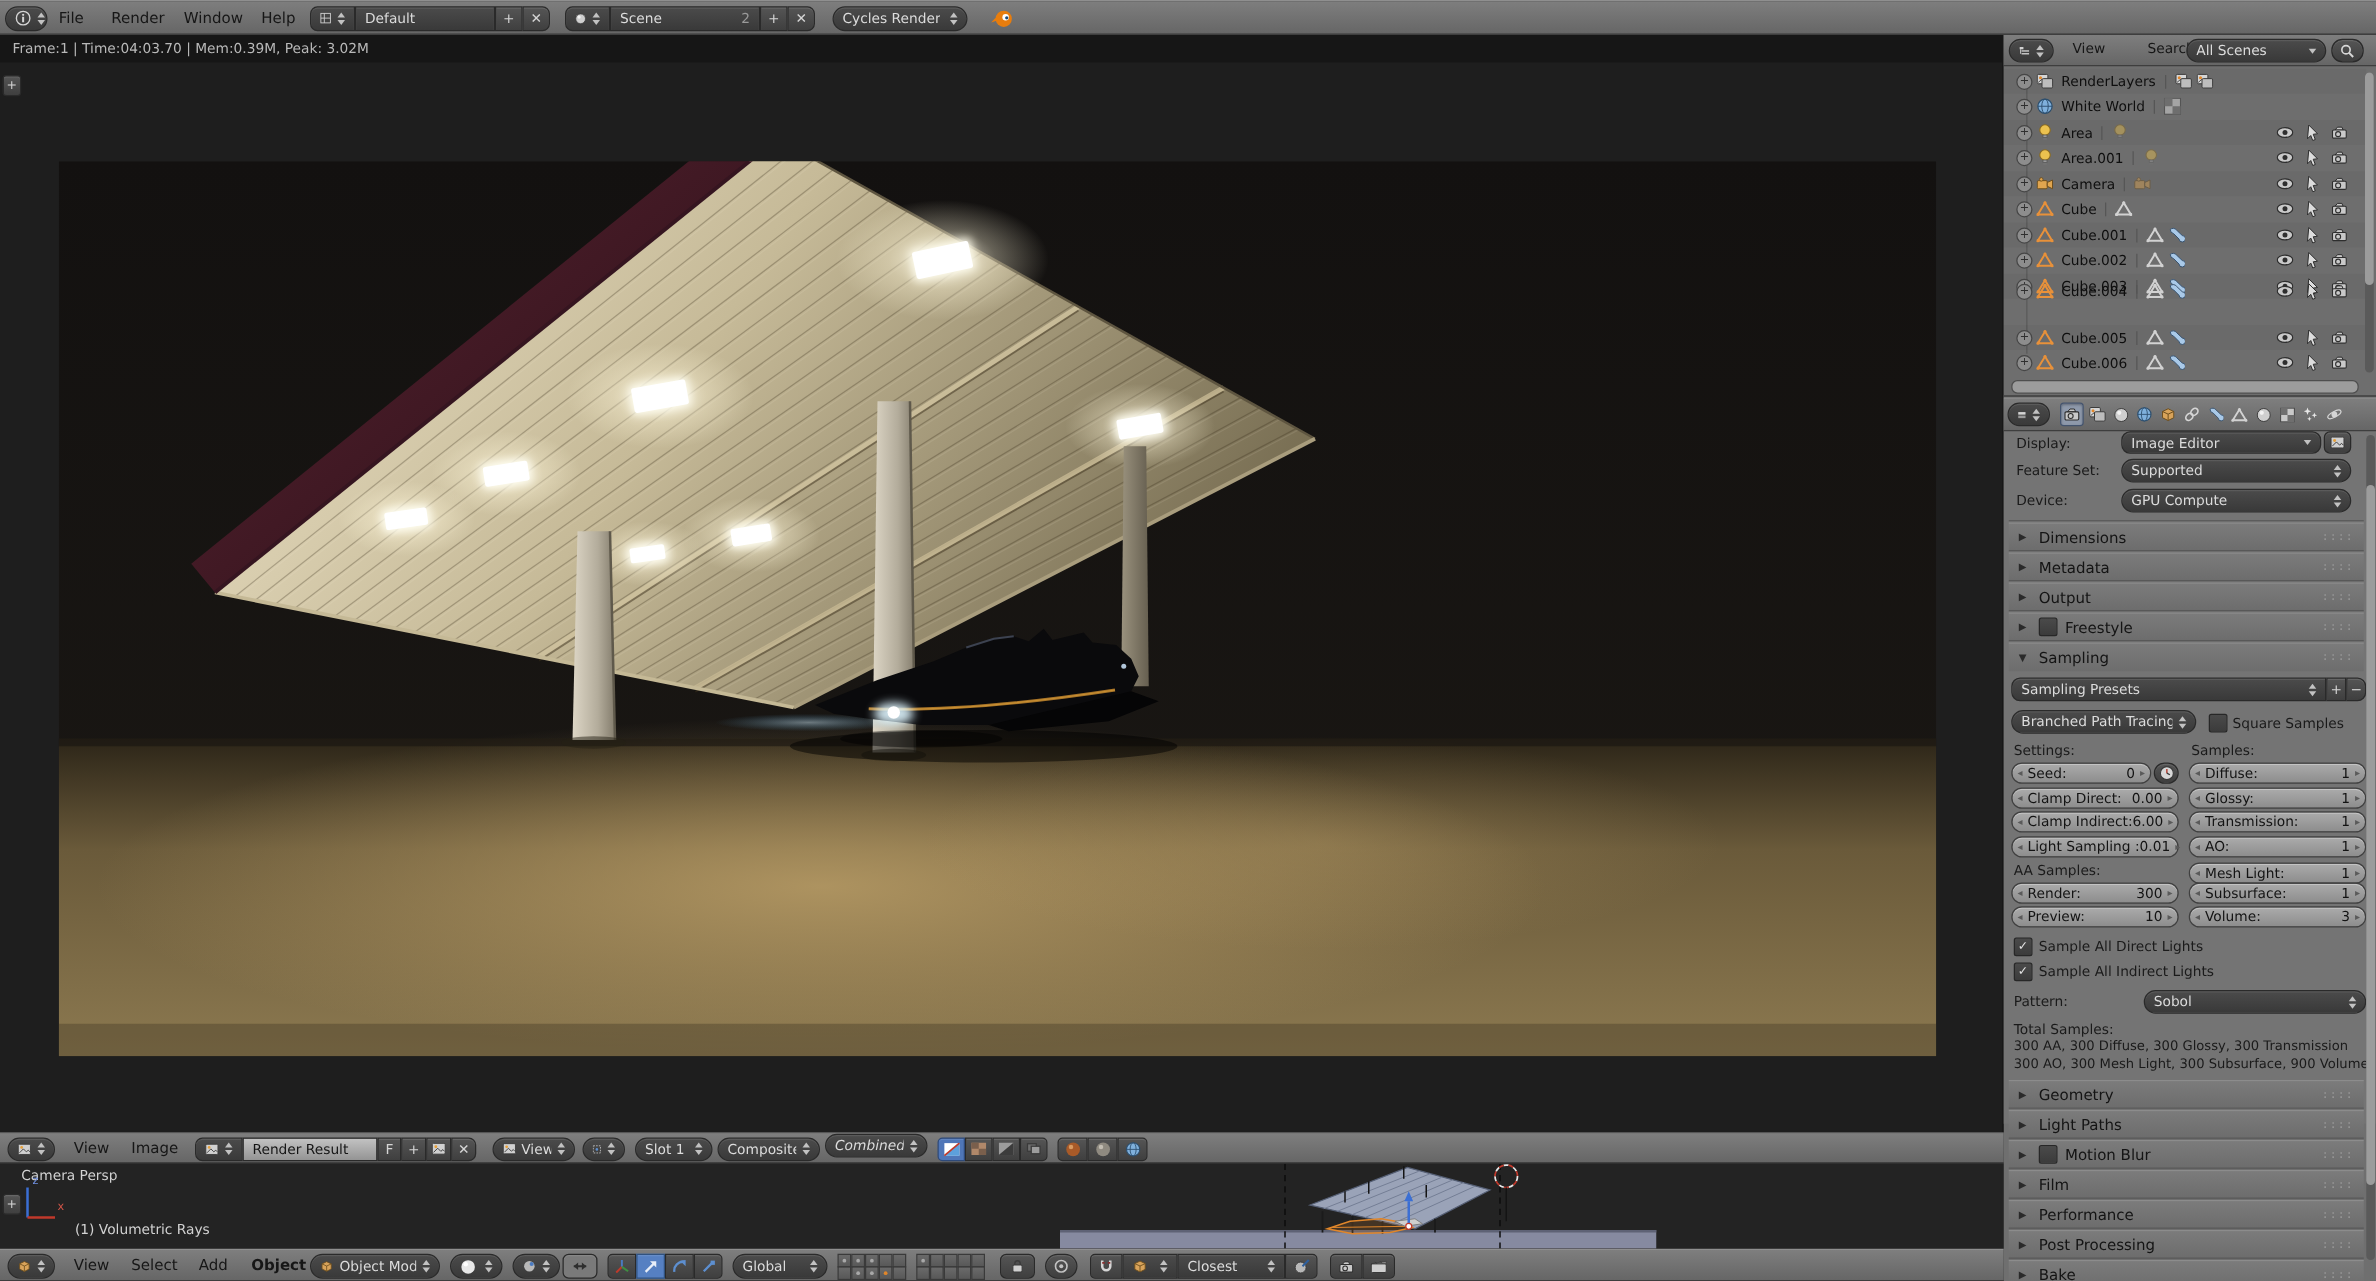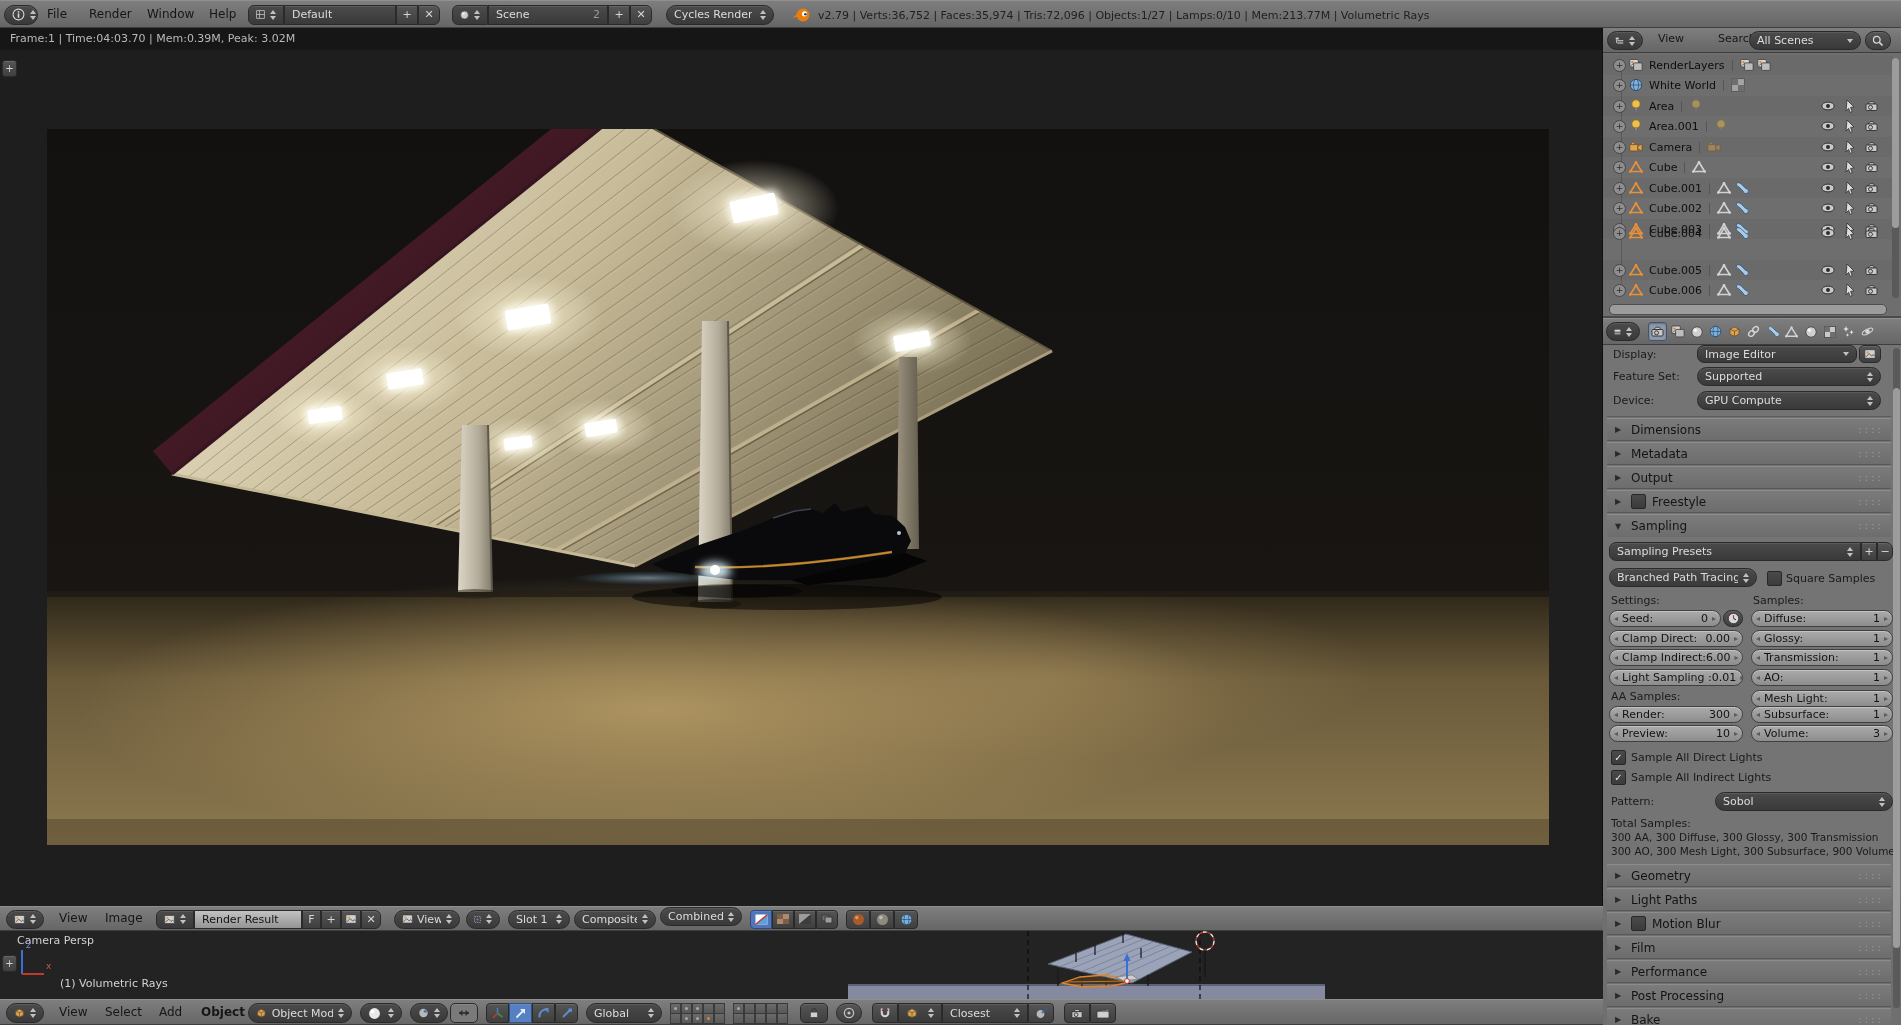--- a/index.html
+++ b/index.html
@@ -219,21 +219,20 @@
         <i class="dn"></i>
       </span>
   </div>
 
   <svg class="abs" style="left:792px;top:5px;" width="19" height="18" viewBox="0 0 19 18">
     <circle cx="11" cy="9" r="6.5" fill="#e87d0d"></circle>
       <circle cx="12.5" cy="7.8" r="2.6" fill="#fff"></circle>
       <circle cx="13.4" cy="8.2" r="1.3" fill="#1b4a78"></circle>
     <path d="M1 12 C4 8 7 6.5 10 6 L7 10 Z" fill="#e87d0d"></path>
   </svg>
-  <span class="abs" style="left:818px;top:8px;font-size:11px;color:#1f1f1f;">v2.79 | Verts:36,752 | Faces:35,974 | Tris:72,096 | Objects:1/27 | Lamps:0/10 | Mem:213.77M | Volumetric Rays</span>
 </div>
 
 <div class="abs" style="left:0;top:28px;width:1603px;height:878px;background:#1e1e1e;border-right:1px solid #101010;box-sizing:border-box;">
   <div class="abs" style="left:0;top:0;width:100%;height:22px;background:#161616;color:#b9b9b9;font-size:11px;line-height:22px;padding-left:10px;box-sizing:border-box;">
     <span>Frame:1 | Time:04:03.70 | Mem:0.39M, Peak: 3.02M</span>
   </div>
   <div class="abs btn" style="left:2px;top:32px;width:15px;height:17px;border-radius:3px;font-size:10px;">+</div>
 
   <svg class="abs" style="left:47px;top:101px;" width="1502" height="716" viewBox="0 0 1502 716">
     <defs>
@@ -488,21 +487,21 @@
         <i class="dn"></i>
       </span>
   </div>
   <div class="abs dd" style="left:574px;top:2.5px;width:82px;height:19px;">
     <span class="txt">Composite</span>
     <span class="arr2">
         <i class="up"></i>
         <i class="dn"></i>
       </span>
   </div>
-  <div class="abs dd" style="left:660px;top:0;width:82px;height:19px;">
+  <div class="abs dd" style="left:660px;top:0;width:82px;height:19px;font-style:italic;">
     <span class="txt">Combined</span>
     <span class="arr2">
         <i class="up"></i>
         <i class="dn"></i>
       </span>
   </div>
   <div class="abs btn" style="left:750px;top:2.5px;width:22px;height:19px;border-radius:4px 0 0 4px;background:#4f76b8;border-color:#2e4a7a;">
     <svg width="13" height="11" viewBox="0 0 13 11">
         <rect x="0.5" y="0.5" width="12" height="10" fill="#fff"></rect>
         <polygon points="0.5,10.5 12.5,0.5 12.5,10.5" fill="#5da0dc"></polygon>

